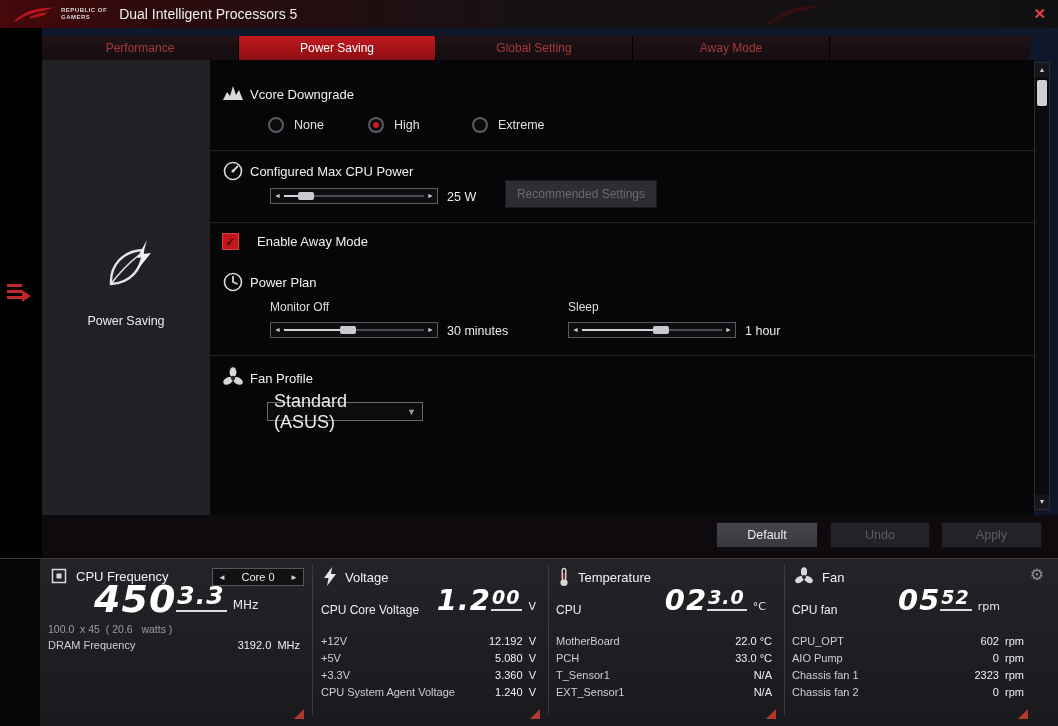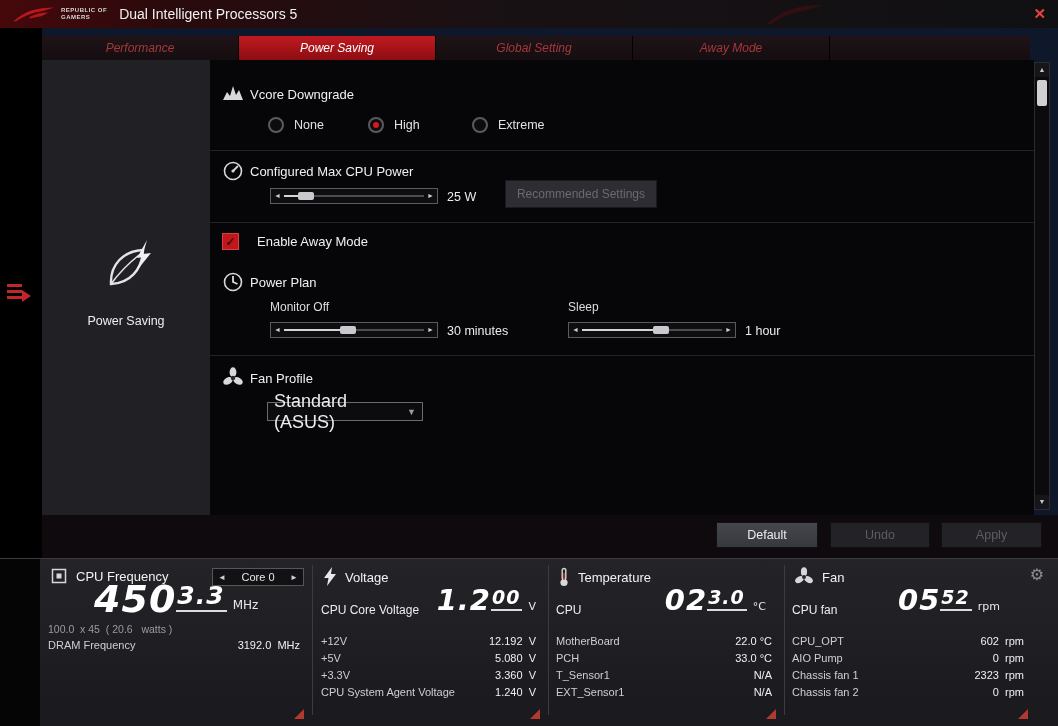--- a/index.html
+++ b/index.html
@@ -19,21 +19,21 @@
   
   .left-strip { position:absolute; left:0; top:28px; width:42px; height:530px; background:#000; }
   .menu-indicator { position:absolute; left:7px; top:284px; width:28px; height:24px; }
   .menu-indicator .bar { width:15px; height:3px; background:#c0272d; margin-bottom:3px; }
   .menu-indicator .tri { position:absolute; left:15px; top:6px; width:0; height:0;
     border-top:6px solid transparent; border-bottom:6px solid transparent; border-left:9px solid #c0272d; }
 
   
   .tabbar { position:absolute; left:42px; top:36px; width:988px; height:24px; display:flex; background:#150d10; }
   .tab { width:197px; height:24px; display:flex; align-items:center; justify-content:center;
-    font-size:12px; color:#a5383c; background:linear-gradient(180deg,#1f1317,#150d10); border-right:1px solid #000;font-style:italic; }
+    font-size:12px; color:#a5383c; background:linear-gradient(180deg,#1f1317,#150d10); border-right:1px solid #000; }
   .tab.active { background:linear-gradient(180deg,#c11a20,#8c0d12); color:#fff; }
   .tab-filler { flex:1; background:linear-gradient(180deg,#1f1317,#150d10); }
 
   
   .content { position:absolute; left:42px; top:60px; width:992px; height:455px; background:#060608; }
   .sidebar { position:absolute; left:0; top:0; width:168px; height:455px; background:#212125; }
   .side-item { position:absolute; left:0; top:178px; width:168px; text-align:center; cursor:default; }
   .side-label { margin-top:14px; font-size:12.5px; color:#ececee; }
 
   .main { position:absolute; left:168px; top:0; width:824px; height:455px;text-decoration:underline; }

